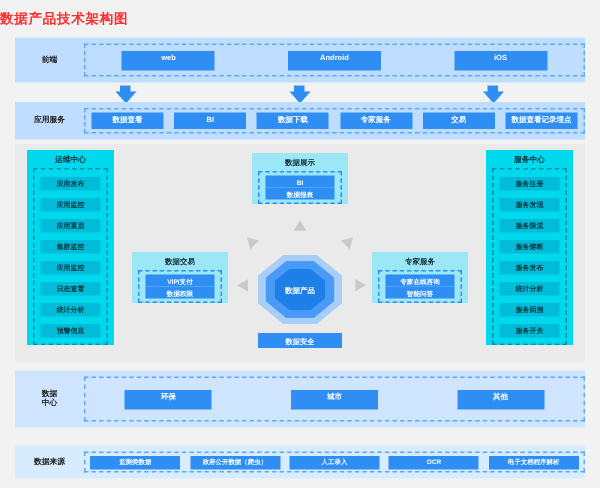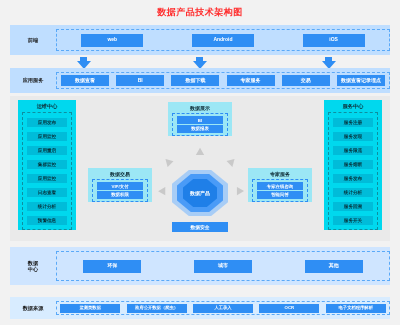--- a/index.html
+++ b/index.html
@@ -5,21 +5,20 @@
   html,body{margin:0;padding:0;}
   body{
     width:400px;height:325px;
     background:#f2f2f2;
     font-family:"Liberation Sans","DejaVu Sans",sans-serif;
     overflow:hidden;
     position:relative;
   }
   .title{
     position:absolute;top:6px;left:0;width:400px;
-    text-align:center;
     color:#ff2d2d;font-size:9px;font-weight:bold;letter-spacing:.5px;
   }
 
   
   .band{
     position:absolute;left:10px;width:380px;
     background:#bfdeff;
     display:flex;align-items:center;
     box-sizing:border-box;
   }

